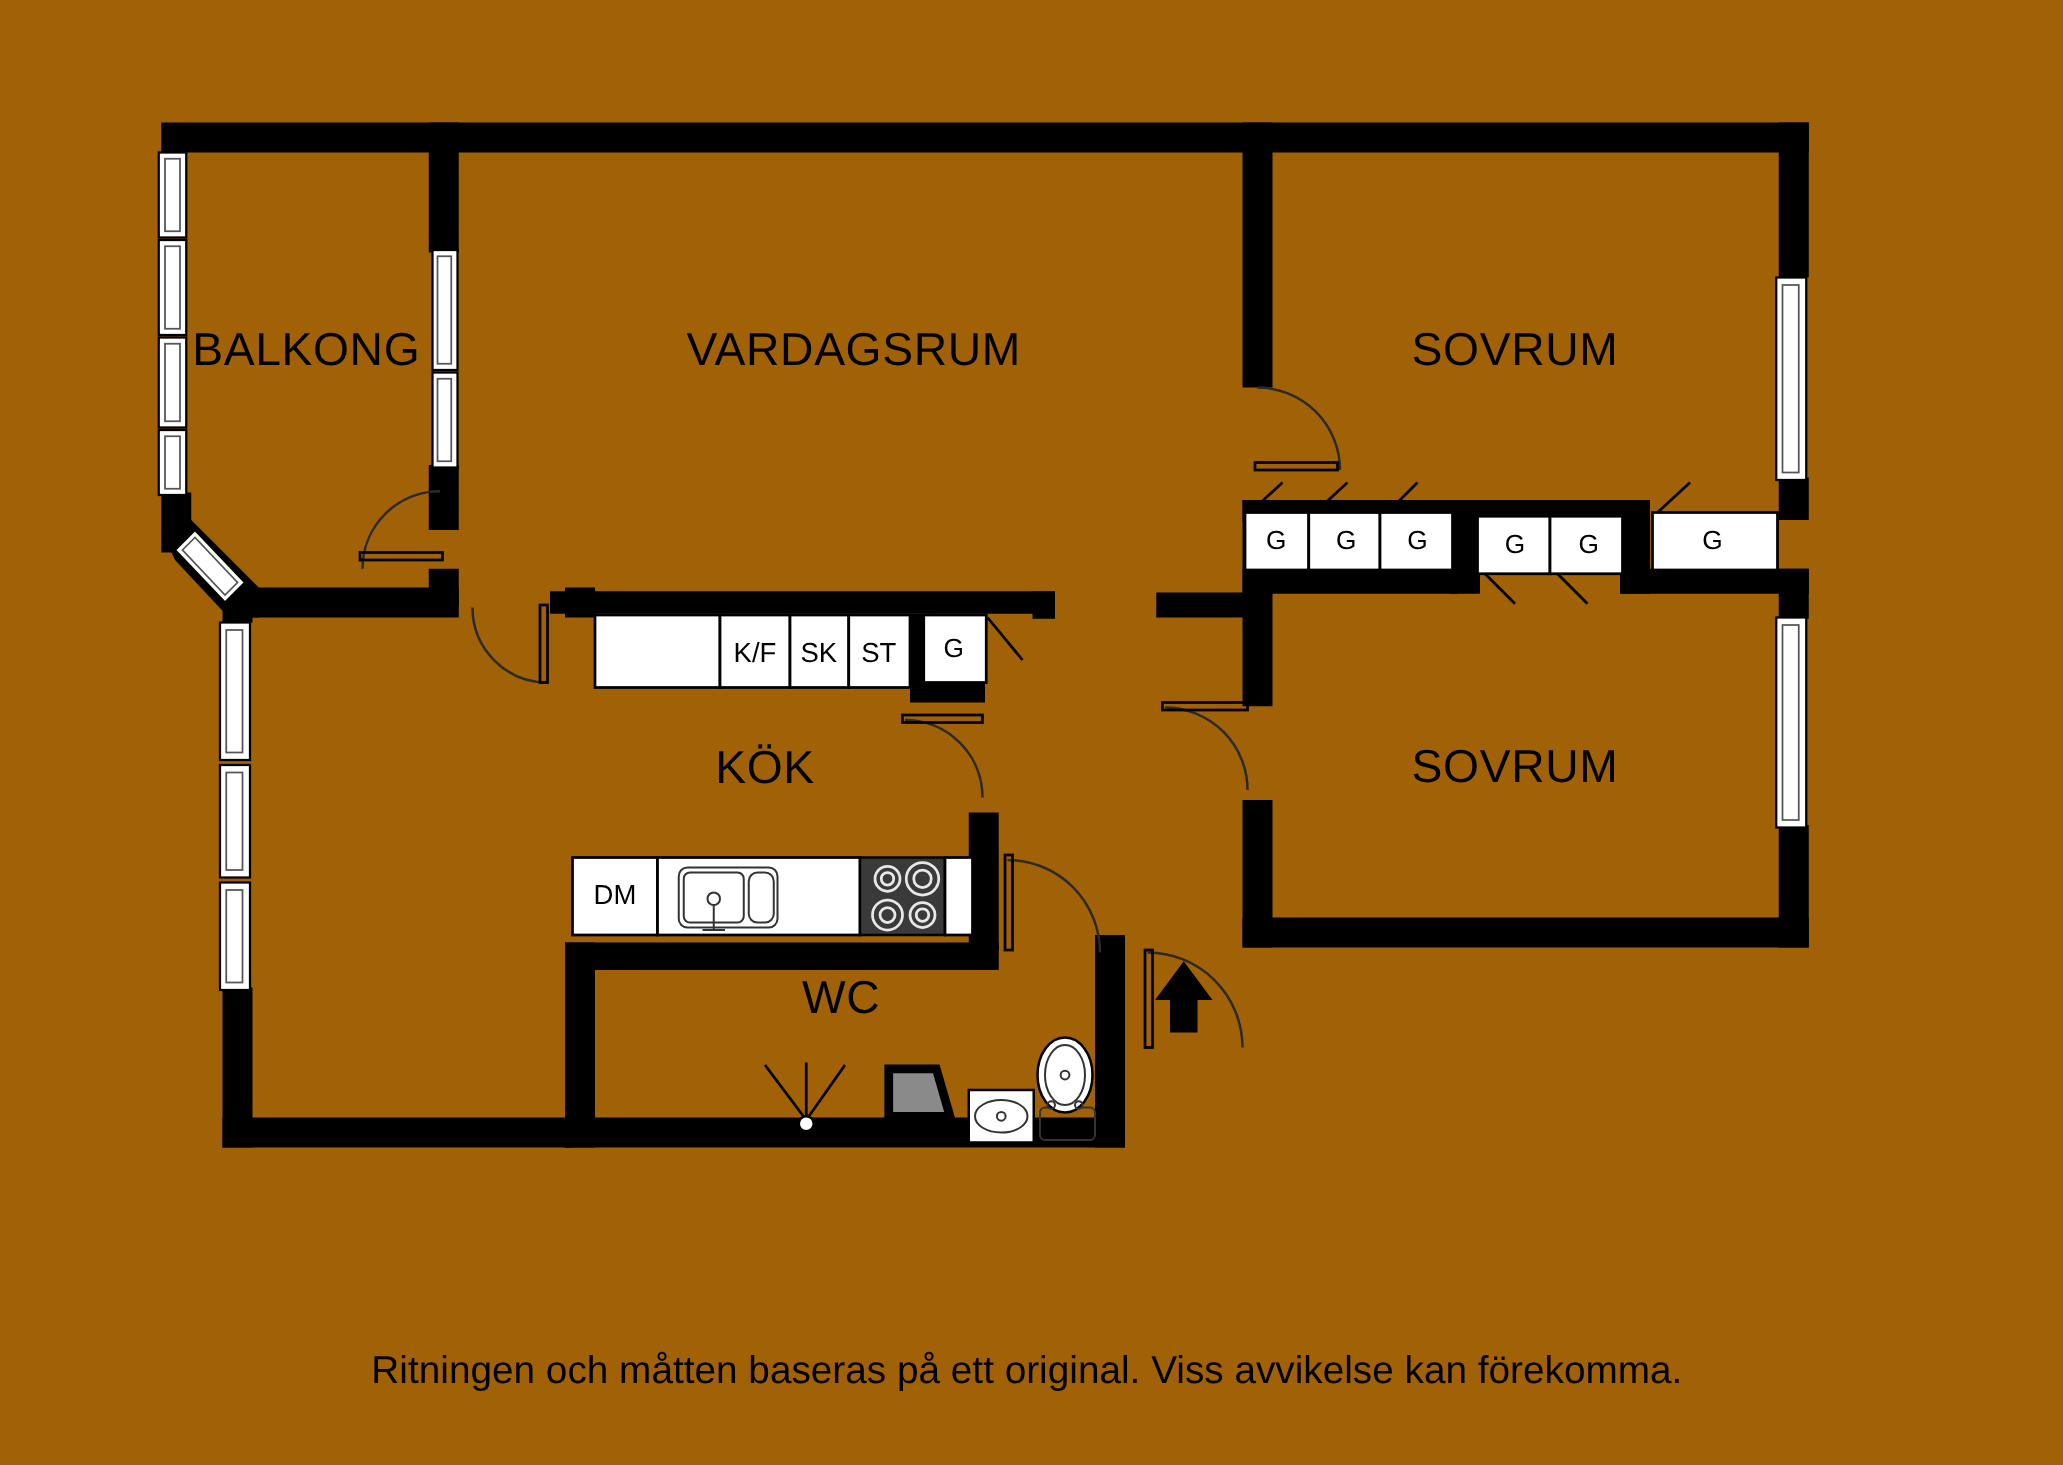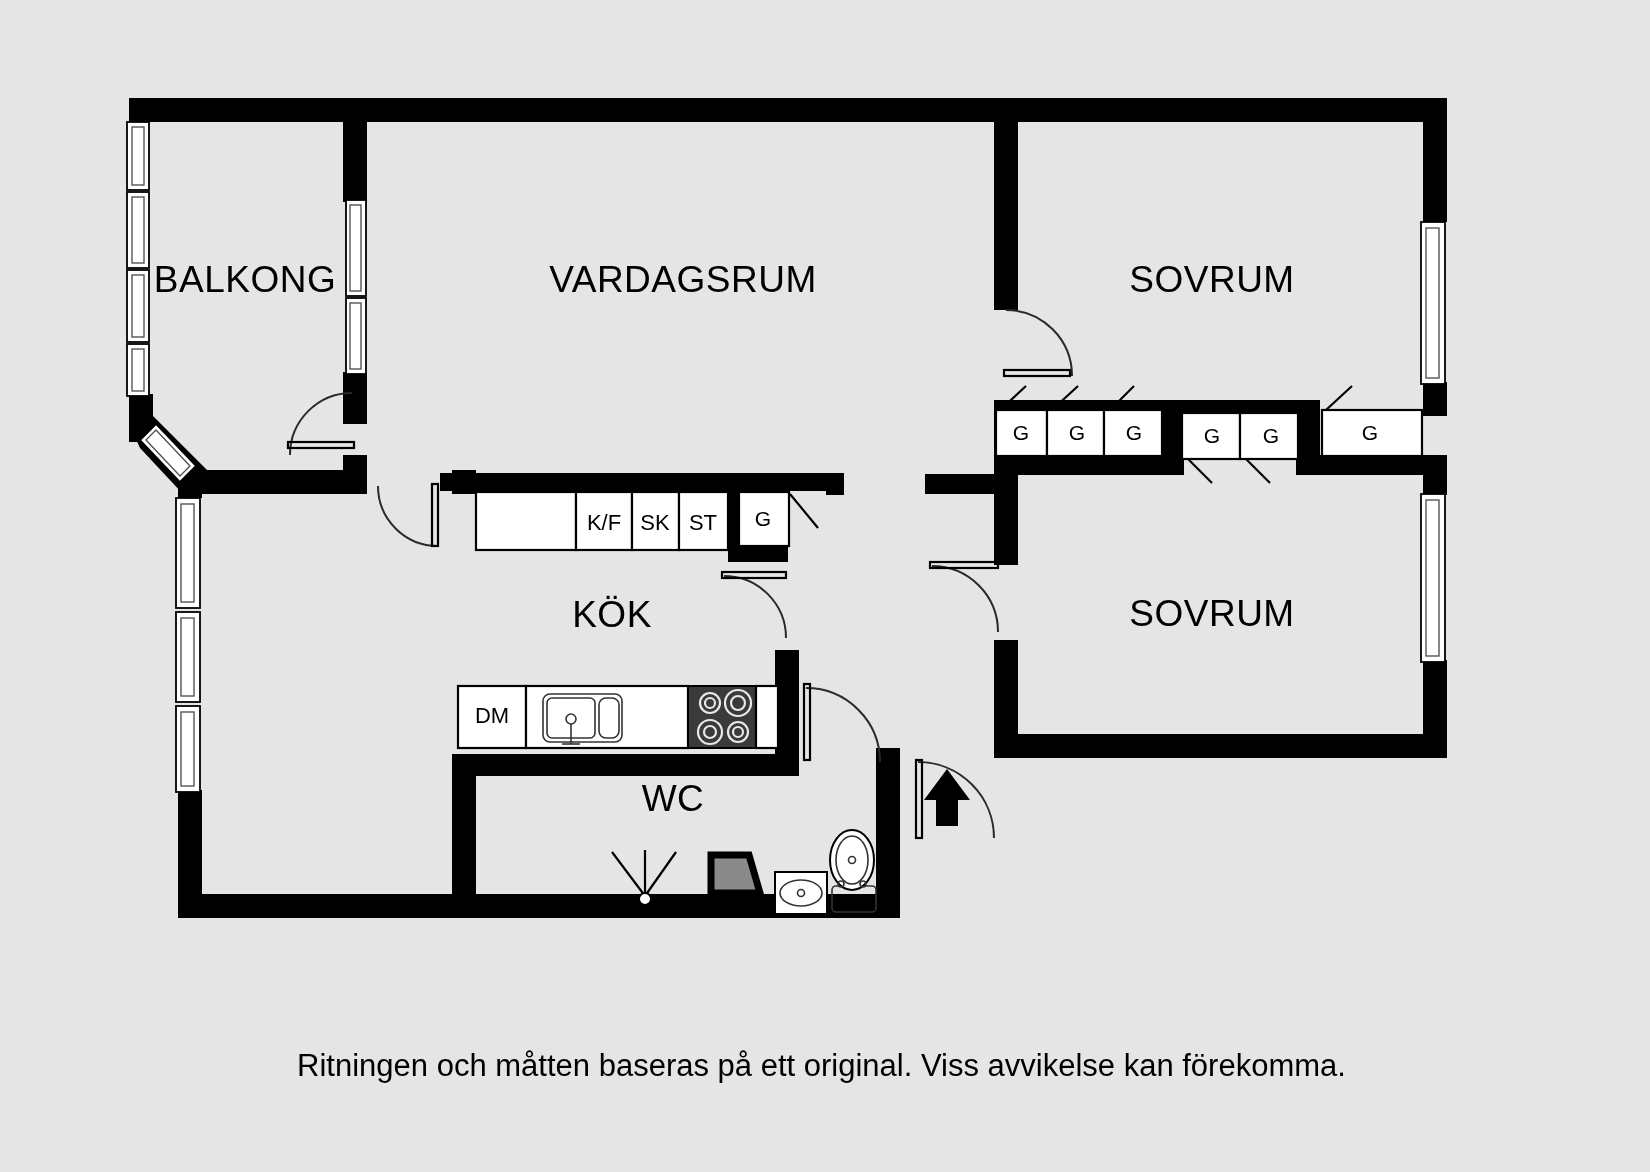--- a/index.html
+++ b/index.html
@@ -6,21 +6,21 @@
   html, body {
     margin: 0;
     padding: 0;
     background: #ffffff;
     font-family: "Liberation Sans", sans-serif;
   }
   #page {
     position: relative;
     width: 1650px;
     height: 1172px;
-    background: #e5e5e5;
+    background: #a16207;
     overflow: hidden;
   }
   #plan-svg {
     position: absolute;
     left: 0;
     top: 0;
     width: 1650px;
     height: 1172px;
   }
   .room-label {
@@ -30,21 +30,21 @@
     text-anchor: middle;
     dominant-baseline: middle;
   }
   .label-lg { font-size: 37px; letter-spacing: 0.5px; }
   .label-md { font-size: 22px; }
   .label-sm { font-size: 21px; }
   .caption-text {
     position: absolute;
     left: 0;
     width: 1643px;
-    top: 1048px;
+    top: 1078px;
     text-align: center;
     font-family: "Liberation Sans", sans-serif;
     font-size: 31px;
     color: #000000;
     white-space: nowrap;
   }
   .wall { fill: #000000; }
   .thin { fill: none; stroke: #000000; stroke-width: 2.2; }
   .arc { fill: none; stroke: #2a2a2a; stroke-width: 2; }
   .win-frame { fill: #ffffff; stroke: #000000; stroke-width: 1.8; }

